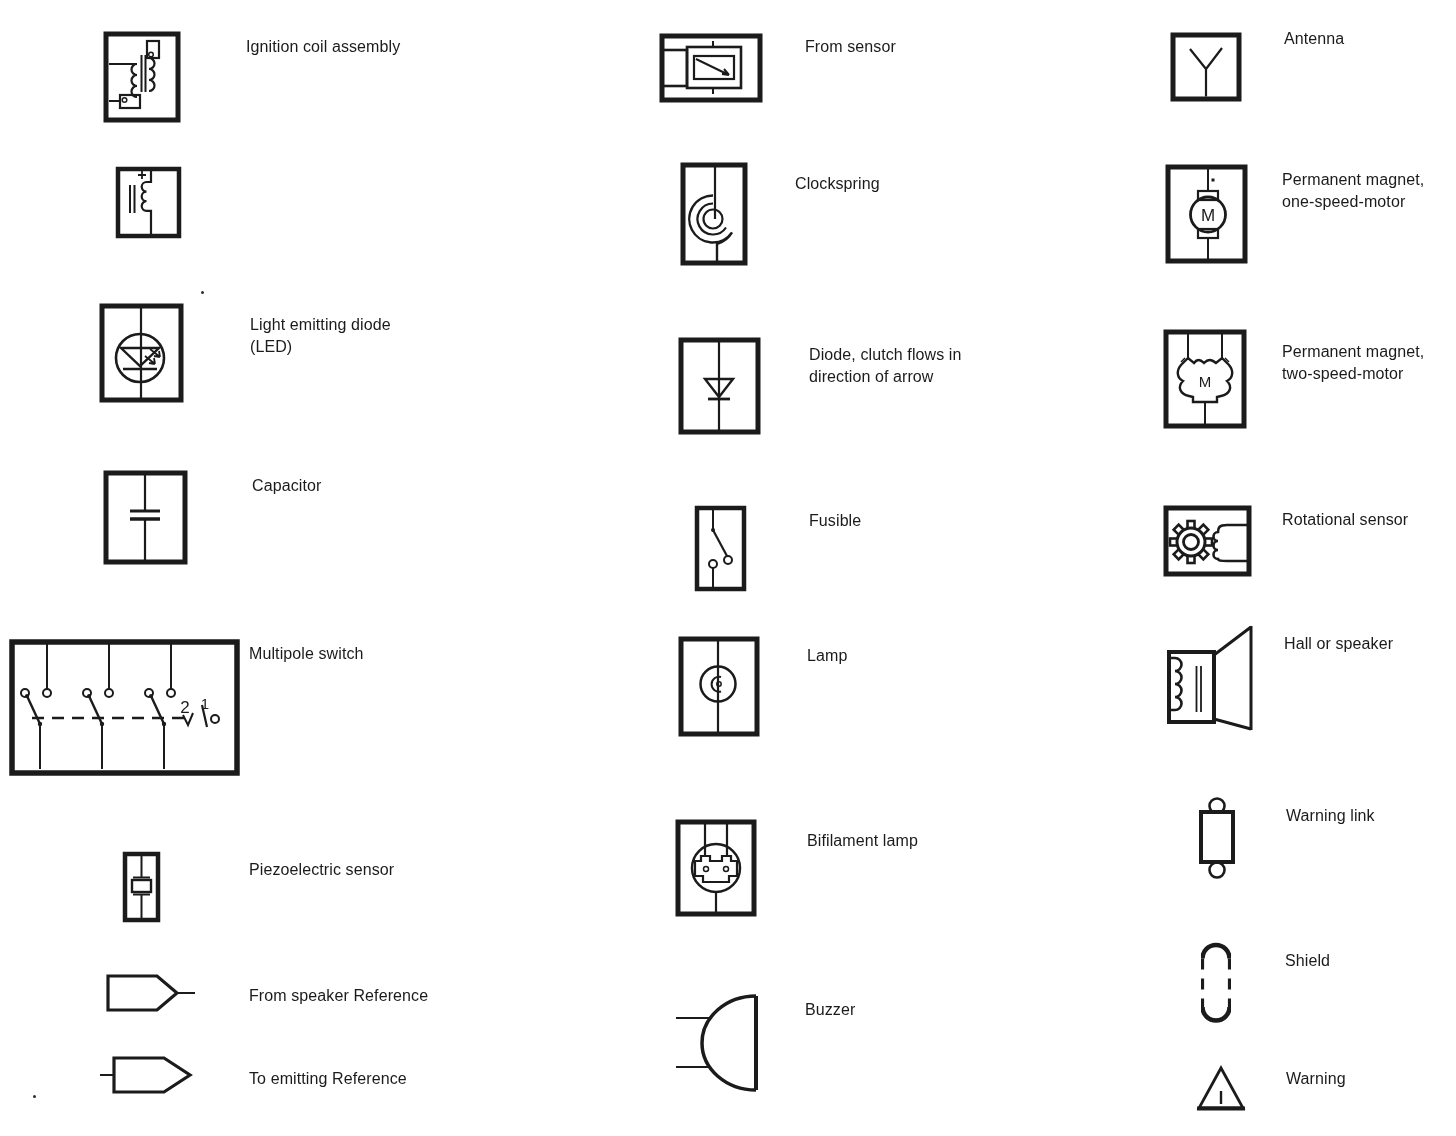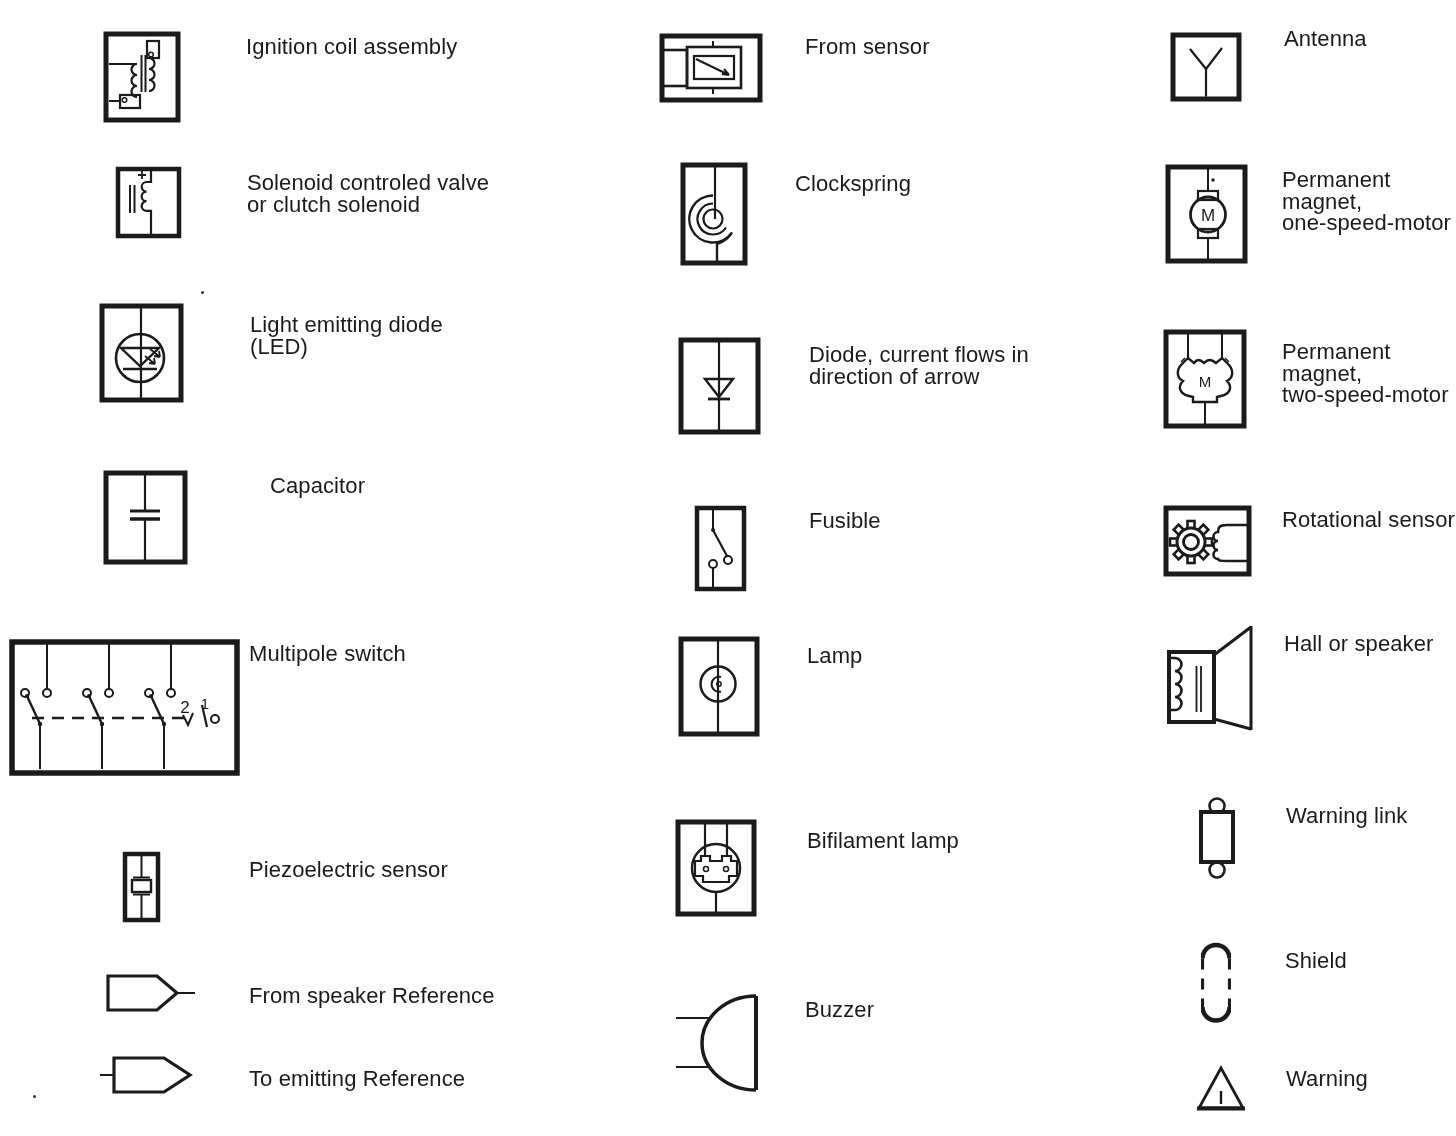--- a/index.html
+++ b/index.html
@@ -1,18 +1,18 @@
 <!DOCTYPE html>
 <html><head>
 <meta charset="utf-8">
 <style>
   html,body{margin:0;padding:0;background:#ffffff;}
   .canvas{position:relative;width:1456px;height:1136px;background:#ffffff;overflow:hidden;
           font-family:"Liberation Sans",sans-serif;}
-  .lbl{position:absolute;font-size:22px;line-height:21.5px;color:#1b1b1b;
+  .lbl{position:absolute;font-size:16px;line-height:21.5px;color:#1b1b1b;
        white-space:pre-line;letter-spacing:.1px;}
   .sym{position:absolute;}
   .sym text{fill:#1b1b1b;stroke:none;font-family:"Liberation Sans",sans-serif;}
   .speck{position:absolute;width:3px;height:3px;background:#2e2e2e;border-radius:50%;}
 </style>
 </head>
 <body>
 
 <div class="canvas">
 
@@ -28,42 +28,40 @@
     <circle cx="21.5" cy="69" r="2.3" stroke-width="1.5"></circle>
   </svg>
   <div class="lbl" style="left:246px;top:36px">Ignition coil assembly</div>
 
   <svg class="sym" style="left:115px;top:166px" width="68" height="74" viewBox="0 0 68 74" stroke="#1b1b1b" fill="none">
     <rect x="3" y="3" width="61" height="67" stroke-width="4.5"></rect>
     <path d="M15,19 V47 M19.5,19 V47" stroke-width="2"></path>
     <path d="M36,4 V16 H31.5 a4.8,4.8 0 0 0 0,9.6 a4.8,4.8 0 0 0 0,9.6 a4.8,4.8 0 0 0 0,9.6 H36 V68" stroke-width="2.2"></path>
     <path d="M23,9 H31 M27,5 V13" stroke-width="1.8"></path>
   </svg>
-  <div class="lbl" style="left:247px;top:172px">Solenoid controled valve
-or clutch solenoid</div>
 
   <svg class="sym" style="left:99px;top:303px" width="85" height="100" viewBox="0 0 85 100" stroke="#1b1b1b" fill="none">
     <rect x="3" y="3" width="79" height="94" stroke-width="5"></rect>
     <path d="M42,5 V95" stroke-width="2.2"></path>
     <circle cx="41" cy="55" r="24" stroke-width="2.6"></circle>
     <path d="M22,45 H60 L41,63 Z" stroke-width="2.4"></path>
     <path d="M24,66 H58" stroke-width="2.6"></path>
     <path d="M46,53 L56,61 M56,61 L50,60 M56,61 L55,55" stroke-width="1.8"></path>
     <path d="M51,46 L61,54 M61,54 L55,53 M61,54 L60,48" stroke-width="1.8"></path>
   </svg>
   <div class="lbl" style="left:250px;top:314px">Light emitting diode
 (LED)</div>
 
   <svg class="sym" style="left:103px;top:470px" width="85" height="95" viewBox="0 0 85 95" stroke="#1b1b1b" fill="none">
     <rect x="3" y="3" width="79" height="89" stroke-width="5"></rect>
     <path d="M42,5 V40 M42,50 V90" stroke-width="2.2"></path>
     <path d="M27,41 H57" stroke-width="3"></path>
     <path d="M27,49 H57" stroke-width="3.5"></path>
   </svg>
-  <div class="lbl" style="left:270px;top:475px">Capacitor</div>
+  <div class="lbl" style="left:252px;top:475px">Capacitor</div>
 
   <svg class="sym" style="left:9px;top:639px" width="232" height="138" viewBox="0 0 232 138" stroke="#1b1b1b" fill="none">
     <rect x="3" y="3" width="225" height="131" stroke-width="5.5"></rect>
 
     <circle cx="16" cy="54" r="4" stroke-width="2"></circle>
       <circle cx="38" cy="54" r="4" stroke-width="2"></circle>
     <path d="M38,5 V50" stroke-width="2"></path>
     <path d="M18,57 L31,85" stroke-width="2.4"></path>
     <circle cx="18" cy="57" r="2" fill="#1b1b1b" stroke="none"></circle>
       <circle cx="31" cy="85" r="2.2" fill="#1b1b1b" stroke="none"></circle>
@@ -132,21 +130,21 @@
     <path d="M33,33.5 A23.5,23.5 0 1 0 52,70.5 Q47,79 38,81.5 L37,82 V99" stroke-width="2.4"></path>
   </svg>
   <div class="lbl" style="left:795px;top:173px">Clockspring</div>
 
   <svg class="sym" style="left:678px;top:337px" width="83" height="98" viewBox="0 0 83 98" stroke="#1b1b1b" fill="none">
     <rect x="3" y="3" width="77" height="92" stroke-width="5"></rect>
     <path d="M41,5 V93" stroke-width="2.2"></path>
     <path d="M27,42 H55 L41,60 Z" stroke-width="2.4"></path>
     <path d="M30,62 H52" stroke-width="2.8"></path>
   </svg>
-  <div class="lbl" style="left:809px;top:344px">Diode, current flows in
+  <div class="lbl" style="left:809px;top:344px">Diode, clutch flows in
 direction of arrow</div>
 
   <svg class="sym" style="left:694px;top:505px" width="53" height="87" viewBox="0 0 53 87" stroke="#1b1b1b" fill="none">
     <rect x="3" y="3" width="47" height="81" stroke-width="4.5"></rect>
     <path d="M19,5 V24" stroke-width="2"></path>
     <circle cx="19" cy="25" r="2" fill="#1b1b1b" stroke="none"></circle>
     <path d="M19,25 L33,51" stroke-width="2.2"></path>
     <circle cx="34" cy="55" r="4" stroke-width="2"></circle>
     <circle cx="19" cy="59" r="4" stroke-width="2"></circle>
     <path d="M19,63 V82" stroke-width="2"></path>

